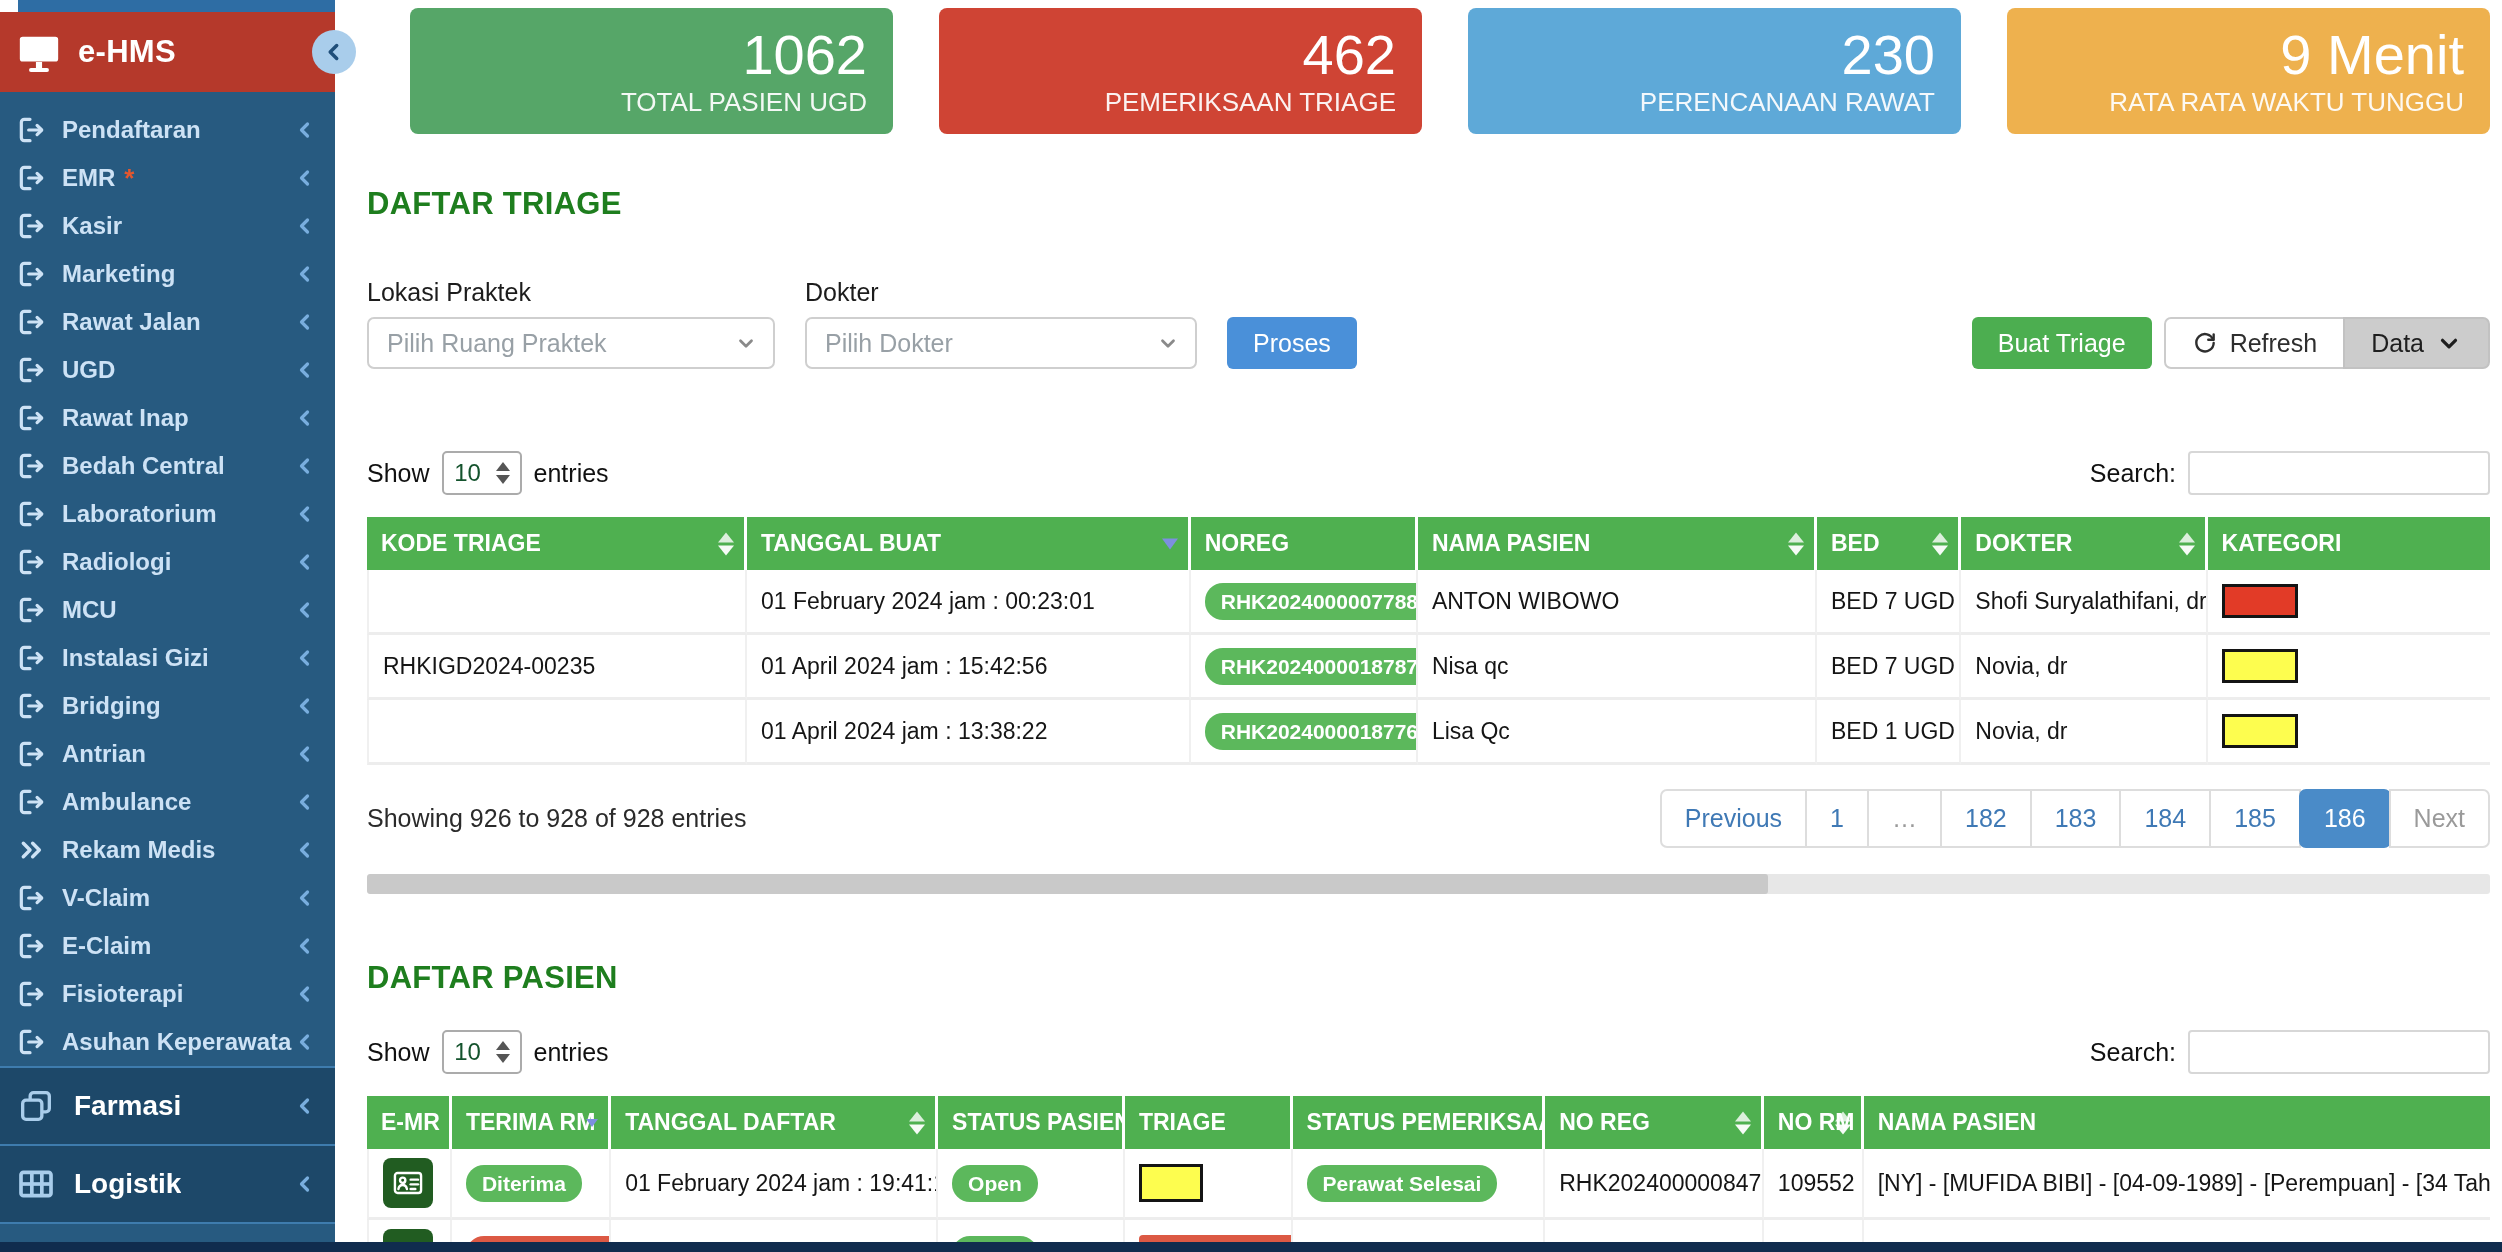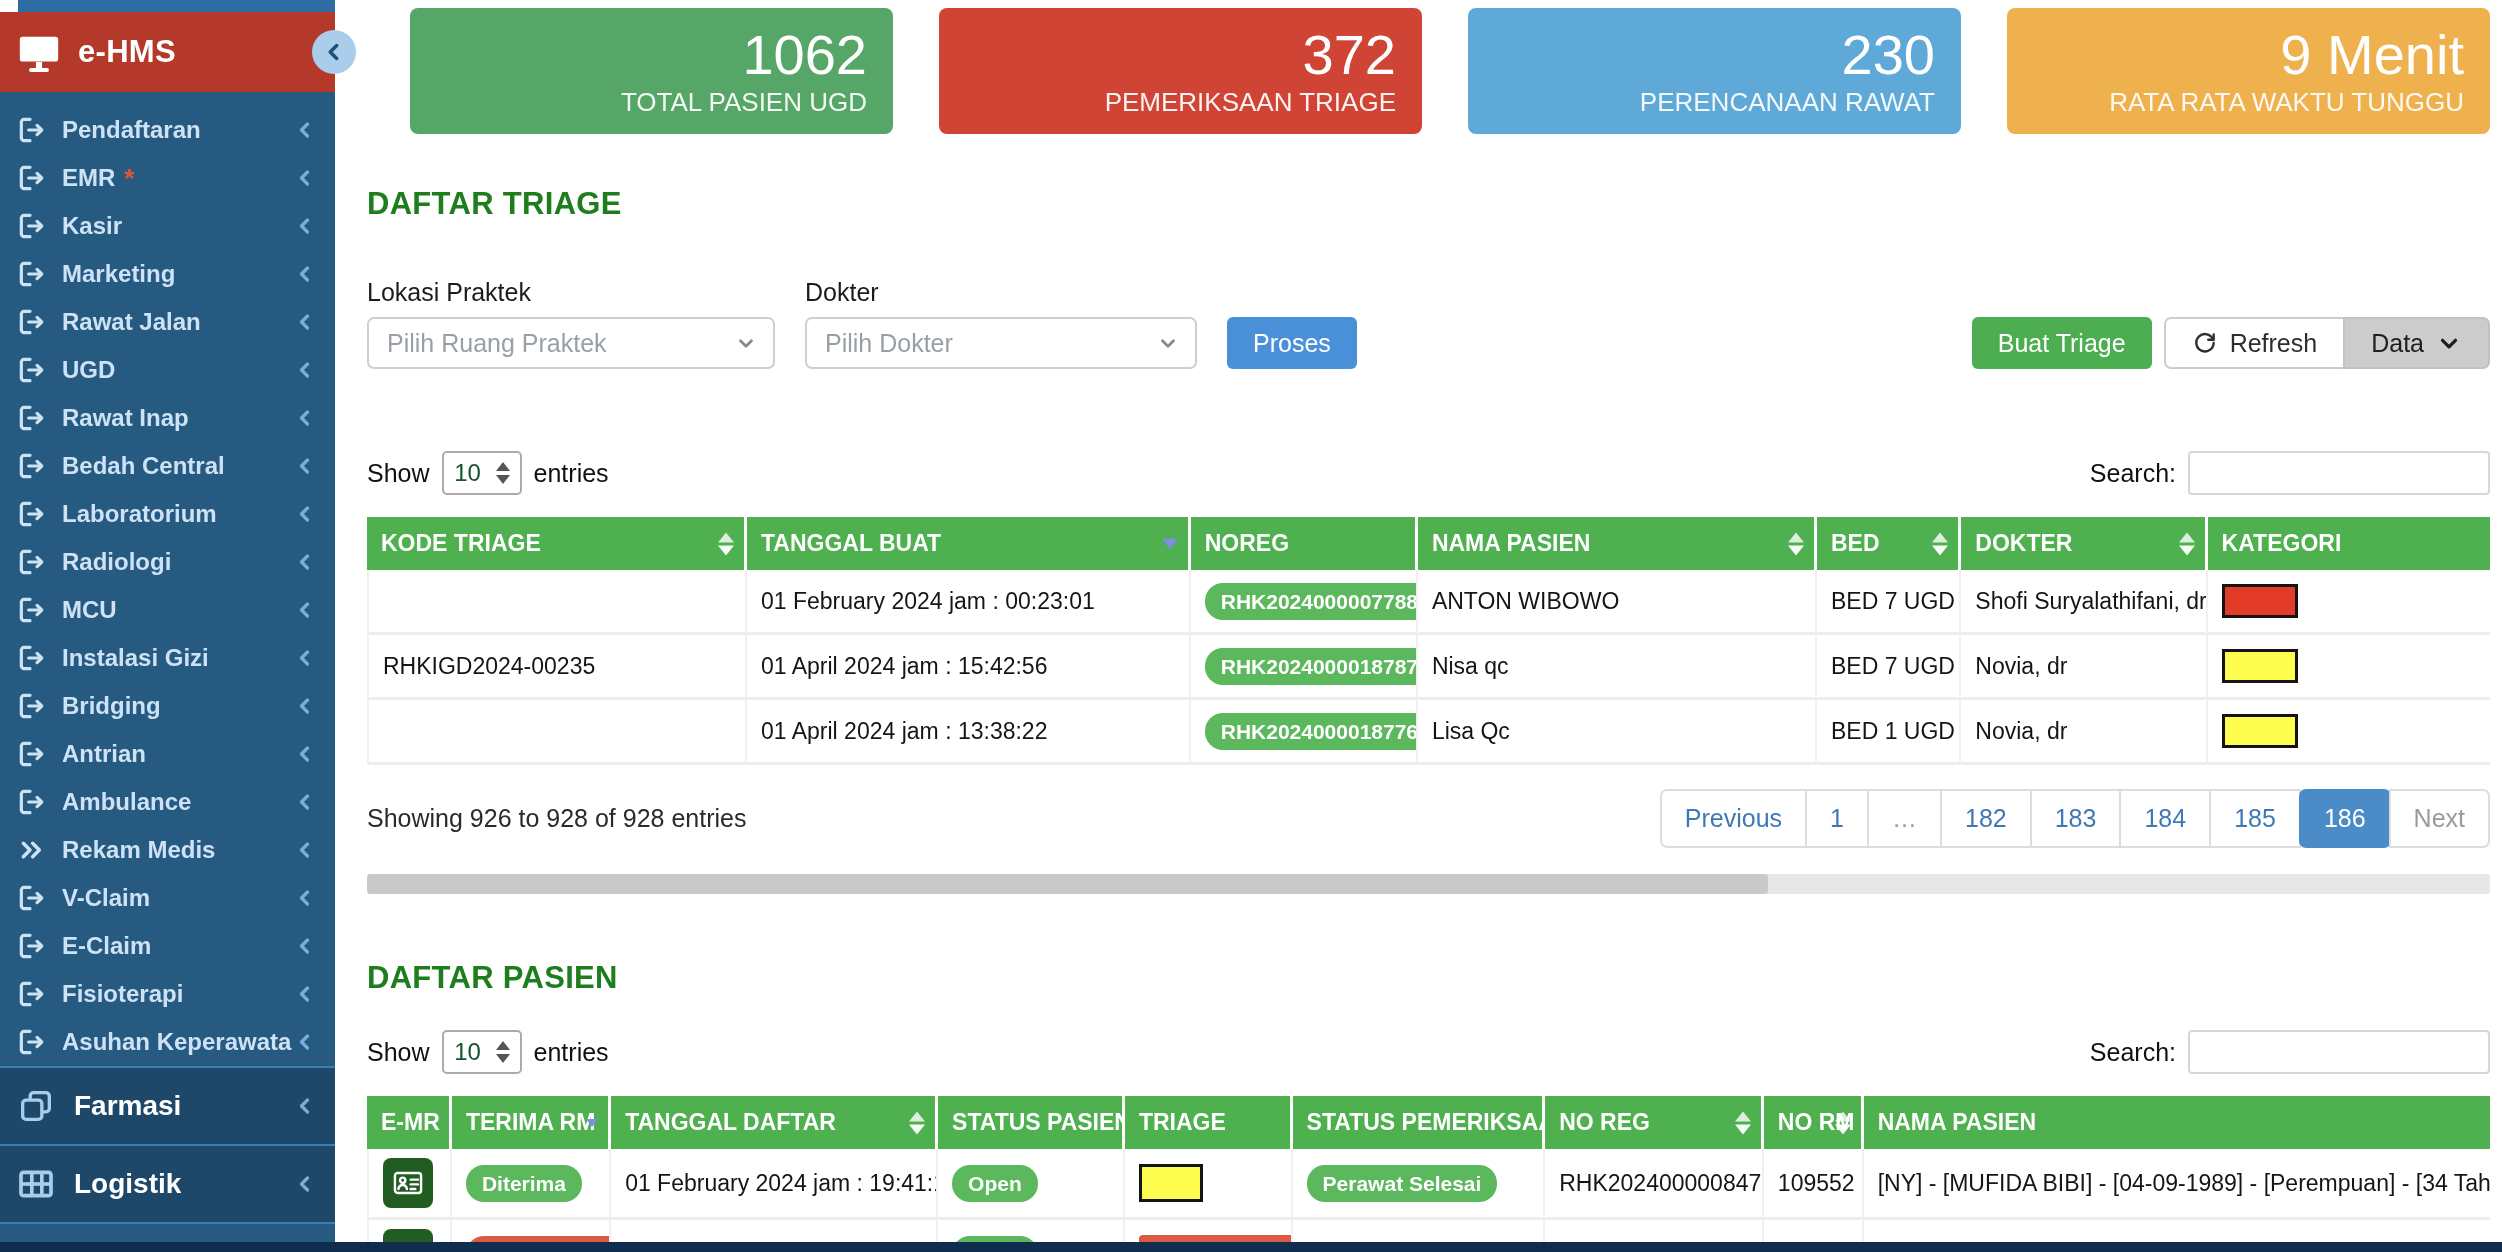--- a/index.html
+++ b/index.html
@@ -458,21 +458,21 @@
     </div>
 
   <div class="content">
 
     <div class="cards" id="cards">
         <div class="card" style="background: rgb(86, 166, 104); margin-left: 43px;">
           <div class="card-value">1062</div>
           <div class="card-label">TOTAL PASIEN UGD</div>
         </div>
         <div class="card" style="background: rgb(207, 68, 52);">
-          <div class="card-value">372</div>
+          <div class="card-value">462</div>
           <div class="card-label">PEMERIKSAAN TRIAGE</div>
         </div>
         <div class="card" style="background: rgb(94, 169, 216); padding-left: 36px;">
           <div class="card-value">230</div>
           <div class="card-label">PERENCANAAN RAWAT</div>
         </div>
         <div class="card" style="background: rgb(238, 177, 78);">
           <div class="card-value">9 Menit</div>
           <div class="card-label">RATA RATA WAKTU TUNGGU</div>
         </div>

